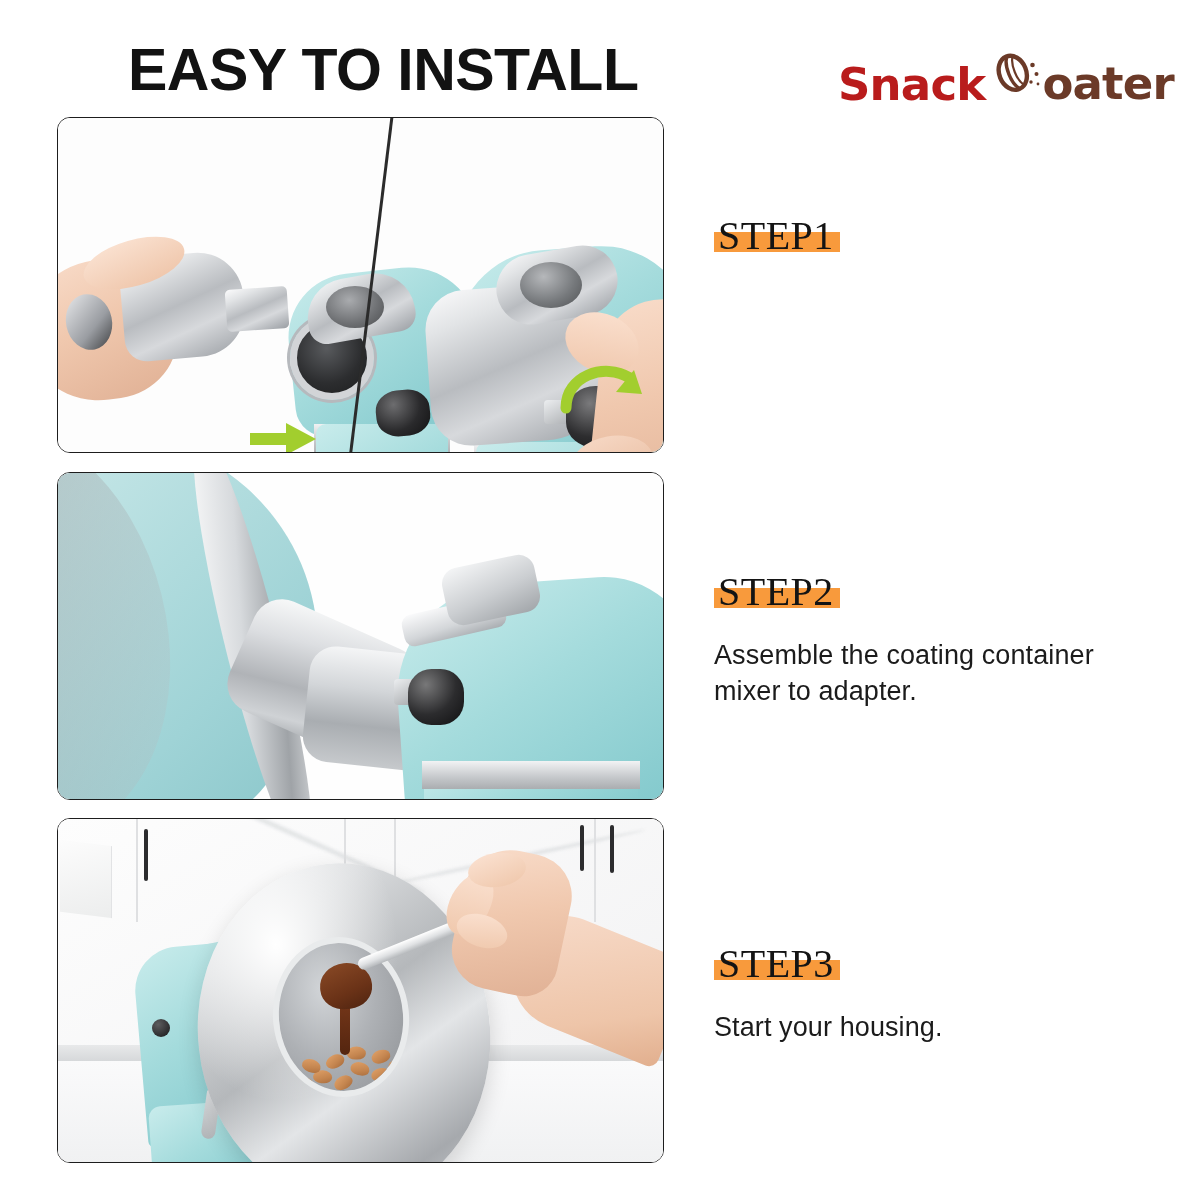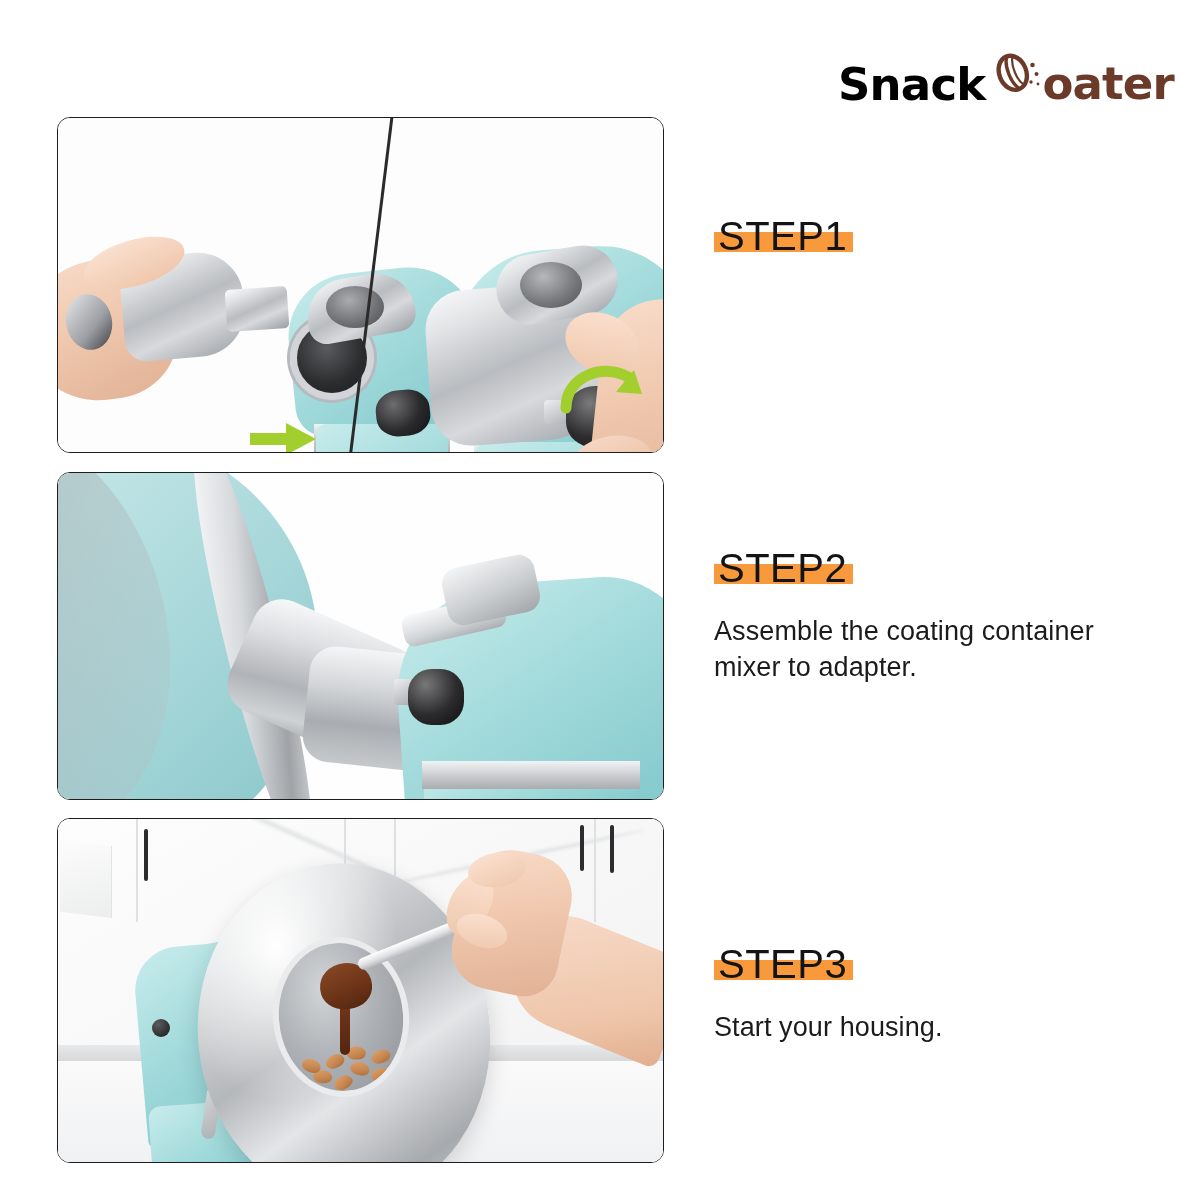--- a/index.html
+++ b/index.html
@@ -36,21 +36,21 @@
     align-items:center;
     white-space:nowrap;
   }
   .logo-word {
     font-size:45px;
     font-weight:700;
     letter-spacing:-0.8px;
     line-height:1;
     font-family:"DejaVu Sans", sans-serif;
   }
-  #logo-snack { color:#000000;margin-top:19px; }
+  #logo-snack { color:#b91c1c;margin-top:19px; }
   #logo-coater { color:#6B3A28;margin-top:16px; }
   #logo-bean-icon {
     width:52px; height:52px;
     margin:0 1px 0 4px;
     position:relative; top:-2px;
     flex:0 0 auto;
   }
 
   
   .photo-panel {
@@ -447,21 +447,21 @@
   }
   .p3-finger {
     position:absolute;
     border-radius:50%;
     background:linear-gradient(165deg,#fbe2d2,#efc7ab);
   }
 
   
   .step-block { position:absolute; left:714px; width:420px; }
   #step-1 { top:216px; }
-  #step-2 { top:548px; }
+  #step-2 { top:572px; }
   #step-3 { top:944px; }
 
   .step-label-wrap {
     position:relative;
     display:inline-block;
     padding:0 6px 0 4px;
     margin-bottom:14px;
   }
   .step-label-hl {
     position:absolute;
@@ -472,39 +472,40 @@
     z-index:0;
   }
   .step-label {
     position:relative;
     z-index:1;
     font-size:40px;
     font-weight:400;
     letter-spacing:0.5px;
     color:#141414;
     line-height:1.0;
-    font-family:Liberation Sans, sans-serif;
+    font-family:Liberation Serif, serif;
     white-space:nowrap;
   }
   .step-desc {
     margin-top:12px;
     font-size:27px;
     line-height:1.33;
     color:#1b1b1b;
     font-weight:300;
     letter-spacing:0.1px;
     font-family:"Liberation Sans", sans-serif;
     max-width:404px;
   }
 </style>
 </head>
 <body>
 
 <div id="header">
 
+  <div id="page-title">EASY TO INSTALL</div>
 
   <div id="brand-logo">
     <span class="logo-word" id="logo-snack">Snack</span>
 
     <span id="logo-bean-icon">
       <svg viewBox="0 0 52 52" width="52" height="52" aria-hidden="true">
         <g transform="rotate(-22 26 26)">
           <ellipse cx="24" cy="25" rx="13.5" ry="17.5" fill="none" stroke="#6B3A28" stroke-width="4.4"></ellipse>
           <path d="M24 8.5 C18.5 16 18.5 34 24 41.5" fill="none" stroke="#6B3A28" stroke-width="3.4" stroke-linecap="round"></path>
           <path d="M29.5 10.5 C25 17 25 33 29.5 39.5" fill="none" stroke="#6B3A28" stroke-width="2.2" stroke-linecap="round"></path>

